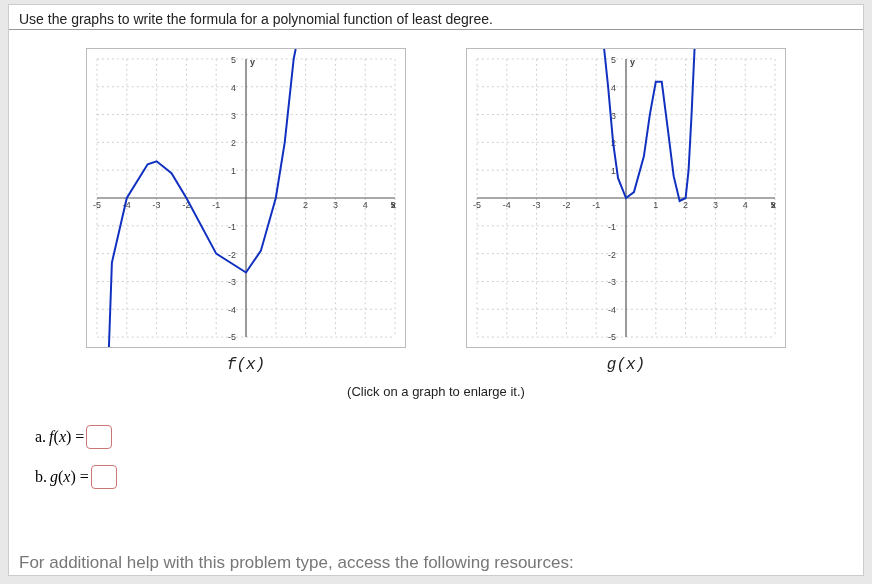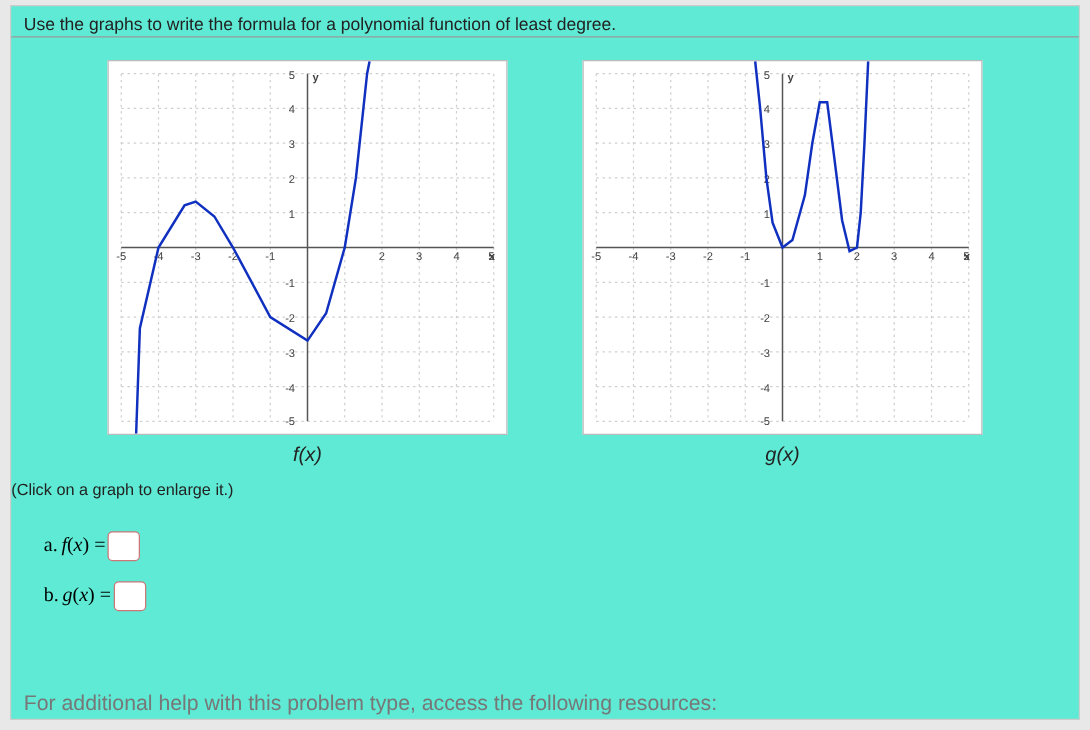--- a/index.html
+++ b/index.html
@@ -4,21 +4,21 @@
 <style>
   * { box-sizing: border-box; margin: 0; padding: 0; }
   body {
     font-family: Arial, sans-serif;
     background: #e8e8e8;
     width: 872px;
     height: 584px;
     overflow: hidden;
   }
   .page {
-    background: #5eead4;
+    background: #ffffff;
     margin: 4px 8px;
     border: 1px solid #ccc;
     height: 572px;
     position: relative;
   }
   .instruction {
     font-size: 14px;
     padding: 6px 10px 2px 10px;
     border-bottom: 1px solid #999;
     color: #222;
@@ -33,27 +33,27 @@
     display: flex;
     flex-direction: column;
     align-items: center;
   }
   .graph {
     border: 1px solid #bbb;
     background: #fff;
   }
   .graph-label {
     font-style: italic;
-    font-family: Liberation Sans, sans-serif;
+    font-family: Liberation Mono, monospace;
     font-size: 16px;
     margin-top: 8px;
     color: #222;
   }
   .enlarge-hint {
-    text-align: left;
+    text-align: center;
     font-size: 13px;
     color: #222;
     margin-top: 4px;
   }
   .answers {
     padding: 26px 20px 6px 26px;
   }
   .answer-row {
     display: flex;
     align-items: center;

